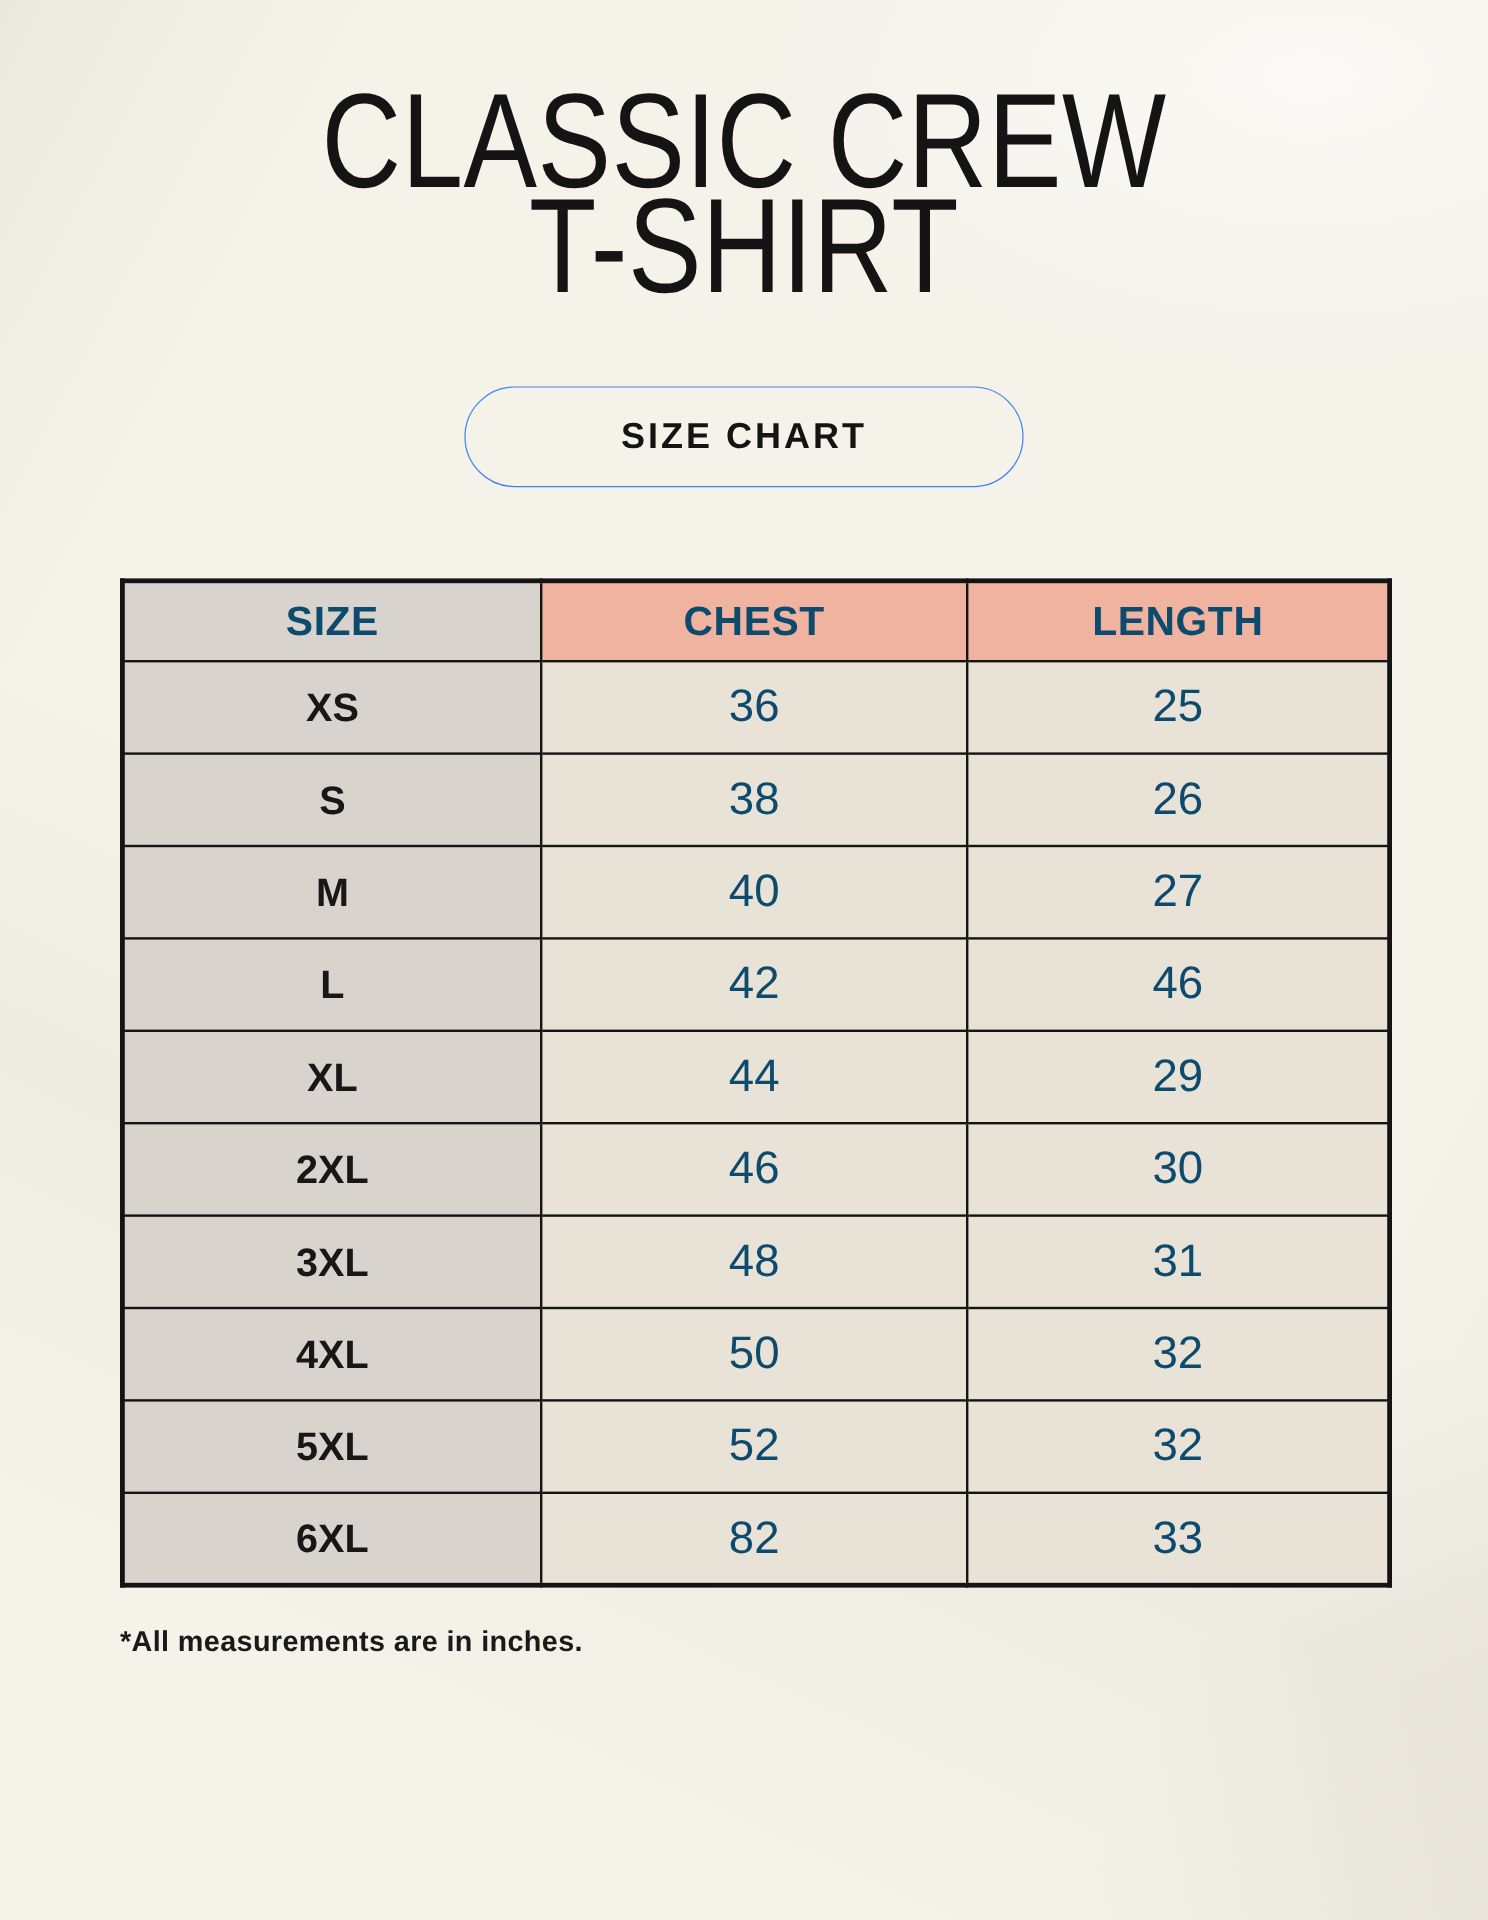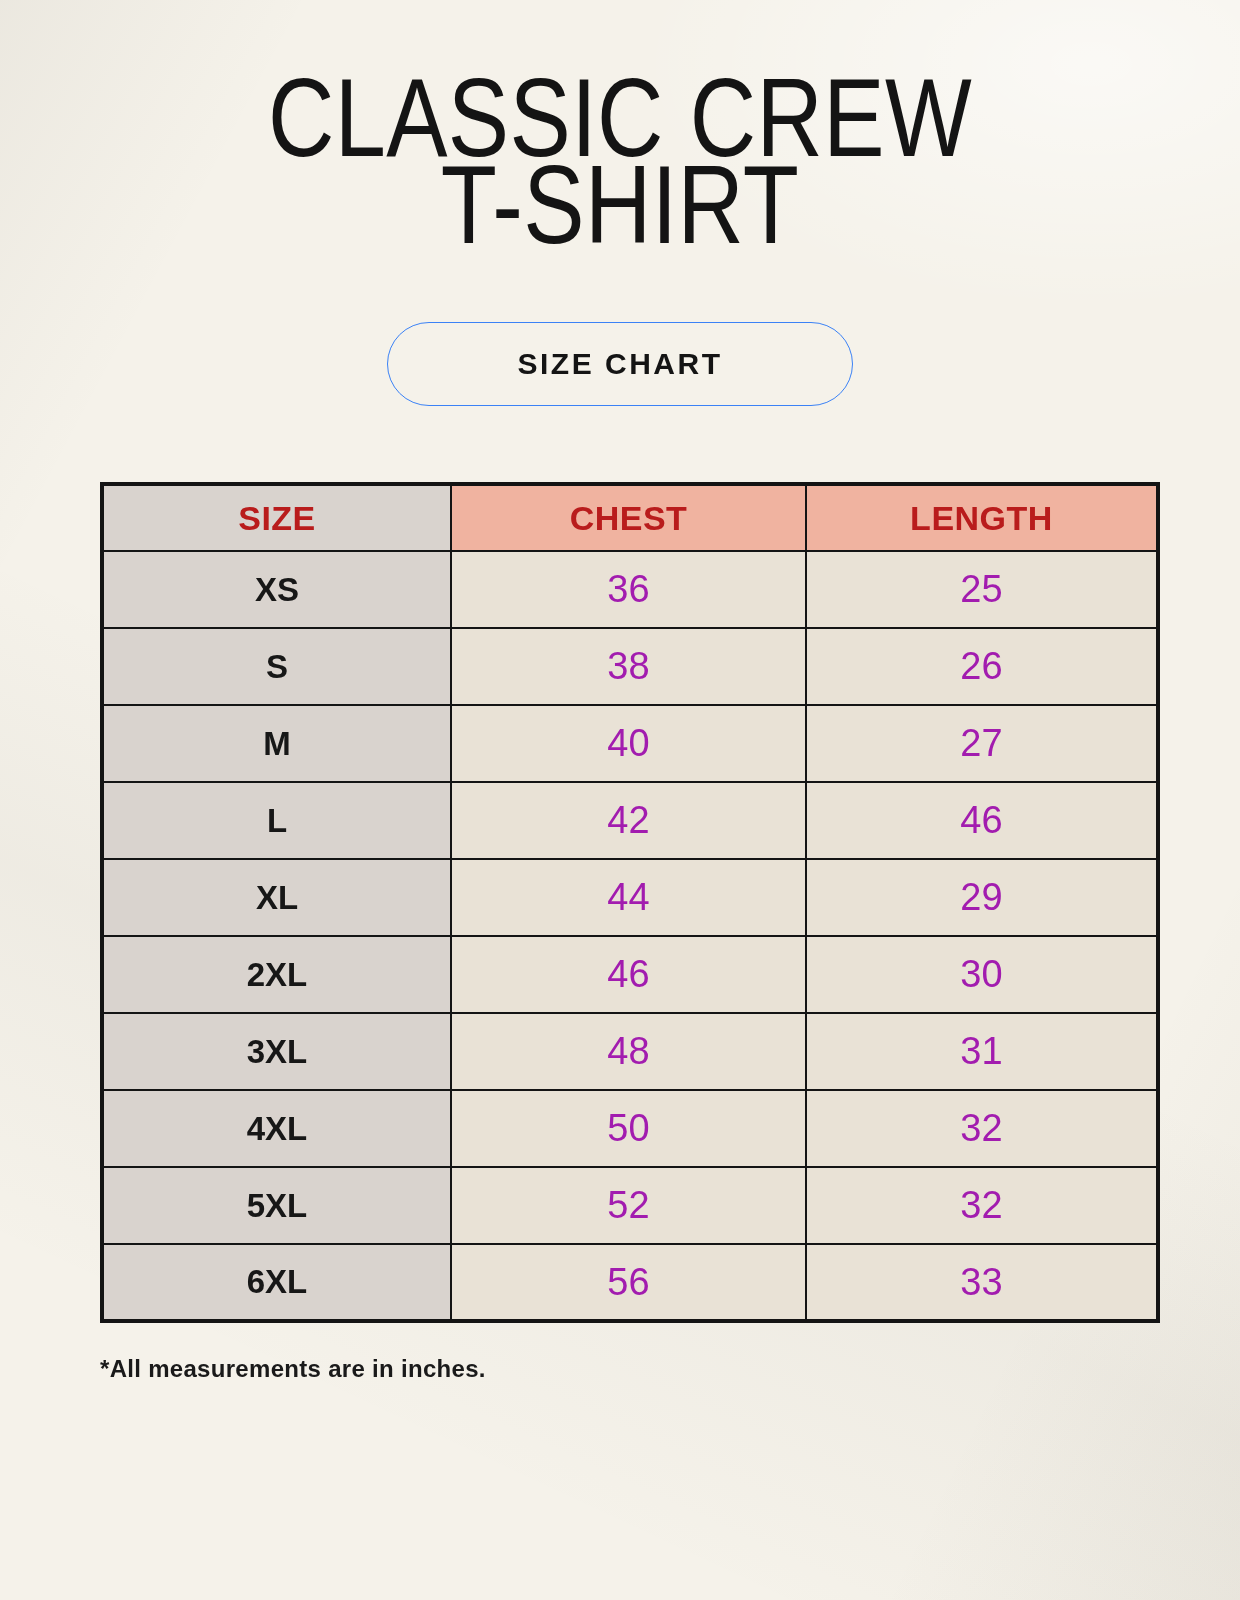--- a/index.html
+++ b/index.html
@@ -68,35 +68,35 @@
     text-align: center;
     vertical-align: middle;
     padding: 0;
   }
   .size-table thead tr { height: 67px; }
   .size-table tbody tr { height: 77px; }
   .size-table thead th {
     font-size: 34px;
     font-weight: 700;
     letter-spacing: 0.5px;
-    color: #b91c1c;
+    color: #0c4a6e;
   }
   .gray-bg  { background: #d9d3ce; }
   .accent-bg { background: #f0b3a0; }
   .row-label {
     background: #d9d3ce;
     font-size: 33px;
     font-weight: 700;
     color: #171717;
   }
   .data-cell {
     background: #e9e2d6;
     font-size: 38px;
     font-weight: 400;
-    color: #a21caf;
+    color: #0c4a6e;
   }
   .footnote {
     width: 1056px;
     margin: 32px 0 0 100px;
     padding-right: 26px;
     text-align: left;
     font-size: 24px;
     font-weight: 700;
     letter-spacing: 0.3px;
     color: #1a1a1a;
@@ -172,21 +172,21 @@
         <td class="data-cell">50</td>
         <td class="data-cell">32</td>
       </tr>
       <tr>
         <td class="row-label">5XL</td>
         <td class="data-cell">52</td>
         <td class="data-cell">32</td>
       </tr>
       <tr>
         <td class="row-label">6XL</td>
-        <td class="data-cell">56</td>
+        <td class="data-cell">82</td>
         <td class="data-cell">33</td>
       </tr>
     </tbody>
   </table>
 
   <div class="footnote">*All measurements are in inches.</div>
 
 </div>
 
 </body></html>

